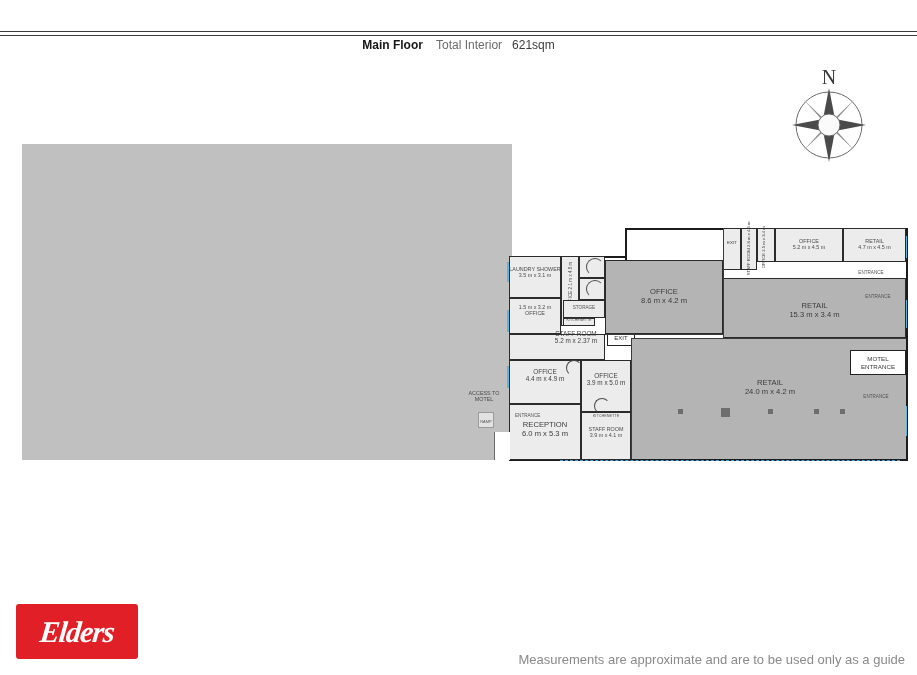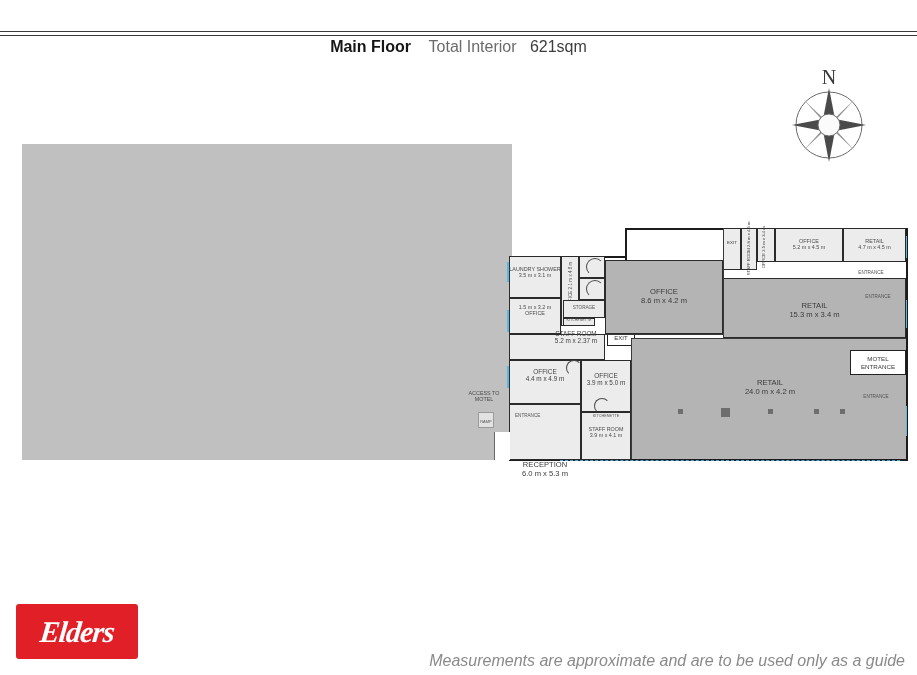--- a/index.html
+++ b/index.html
@@ -20,21 +20,21 @@
     font-size:19px;font-weight:bold;letter-spacing:0.2px;
     color:#101010;
   }
   .rule-outer{
     position:absolute;left:0;top:31px;width:917px;height:3px;
     border-top:1px solid #3a3a3a;border-bottom:1px solid #3a3a3a;
     background:#ffffff;
   }
   .subbar{
     position:absolute;left:0;top:38px;width:917px;
-    text-align:center;font-size:16px;
+    text-align:center;font-size:12px;
   }
   .subbar .b{font-weight:bold;color:#161616;}
   .subbar .g{color:#6b6b6b;}
   .subbar .g2{color:#3d3d3d;}
 
   
   .compass{position:absolute;left:786px;top:66px;width:86px;height:96px;}
   .compass .n{
     position:absolute;left:0;top:0;width:86px;text-align:center;
     font-family:"Liberation Serif", serif;font-size:20px;color:#3c3c3c;
@@ -107,21 +107,21 @@
     font-family:"Liberation Serif", serif;
     font-style:italic;font-weight:bold;font-size:30px;color:#ffffff;
     letter-spacing:-1px;transform:skewX(-6deg);
   }
   .brand{
     position:absolute;left:152px;top:621px;
     font-size:19px;font-weight:bold;color:#1d1d1d;letter-spacing:-0.2px;
   }
   .disclaimer{
     position:absolute;right:12px;top:652px;
-    font-size:16px;font-style:italic;color:#8a8a8a;
+    font-size:13px;color:#8a8a8a;
   }
 </style>
 </head>
 <body>
 
 <div class="page">
 
   <div class="rule-outer"></div>
   <div class="subbar">
     <span class="b">Main Floor</span>
@@ -212,21 +212,21 @@
       <span class="dm">4.4 m x 4.9 m</span>
     </div>
 
     <div class="rm rm-white" style="left:581px;top:360px;width:50px;height:52px;"></div>
     <div class="lbl sm" style="left:581px;top:372px;width:50px;">
       <span class="nm">OFFICE</span>
       <span class="dm">3.9 m x 5.0 m</span>
     </div>
 
     <div class="rm rm-white" style="left:509px;top:404px;width:72px;height:56px;"></div>
-    <div class="lbl md" style="left:509px;top:421px;width:72px;margin-top:40px;">
+    <div class="lbl md" style="left:509px;top:421px;width:72px;">
       <span class="nm">RECEPTION</span>
       <span class="dm">6.0 m x 5.3 m</span>
     </div>
     <div class="lbl tiny" style="left:515px;top:413px;width:44px;text-align:left;">
       <span>ENTRANCE</span>
     </div>
 
     <div class="rm rm-white" style="left:581px;top:412px;width:50px;height:48px;"></div>
     <div class="lbl xs" style="left:581px;top:426px;width:50px;">
       <span class="nm">STAFF ROOM</span>

